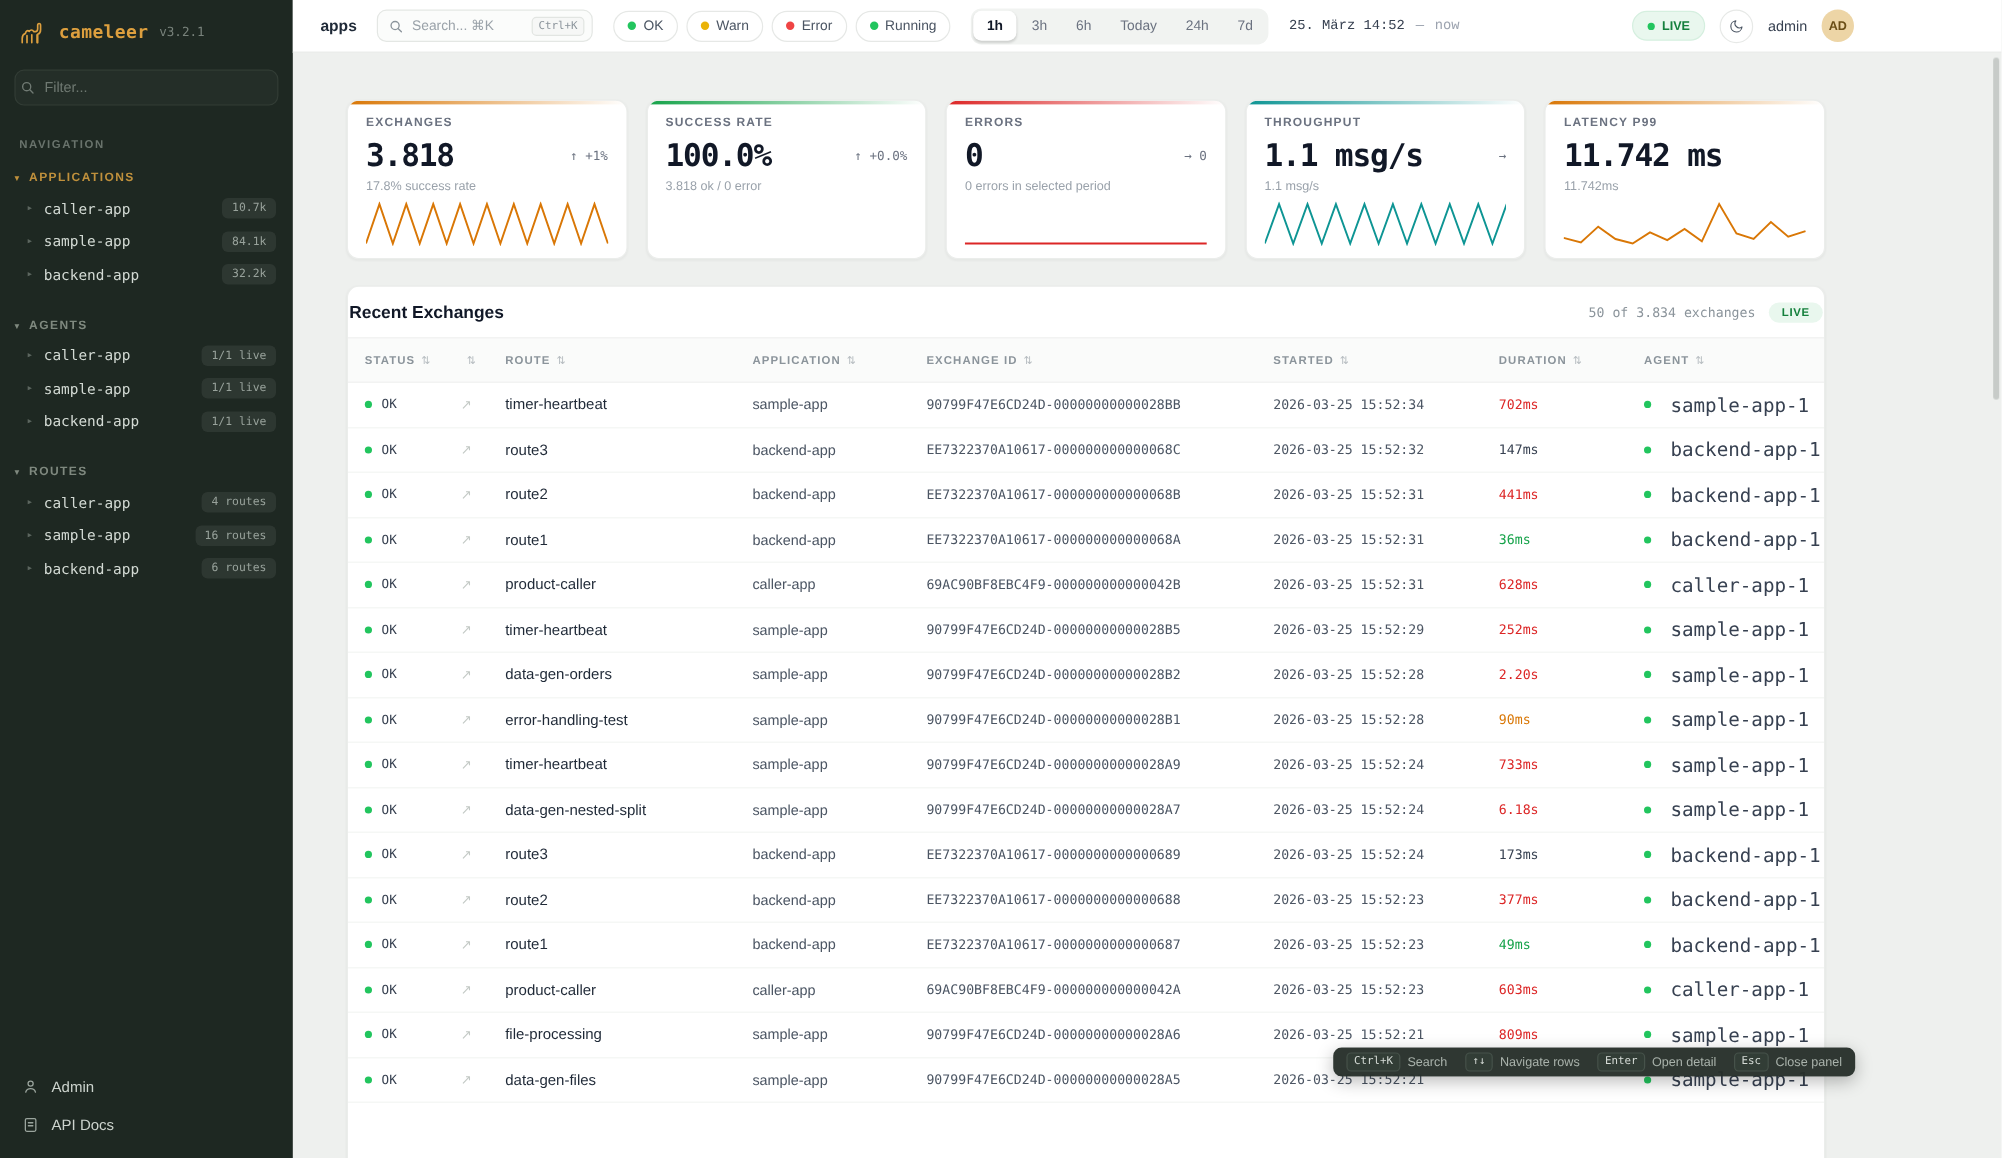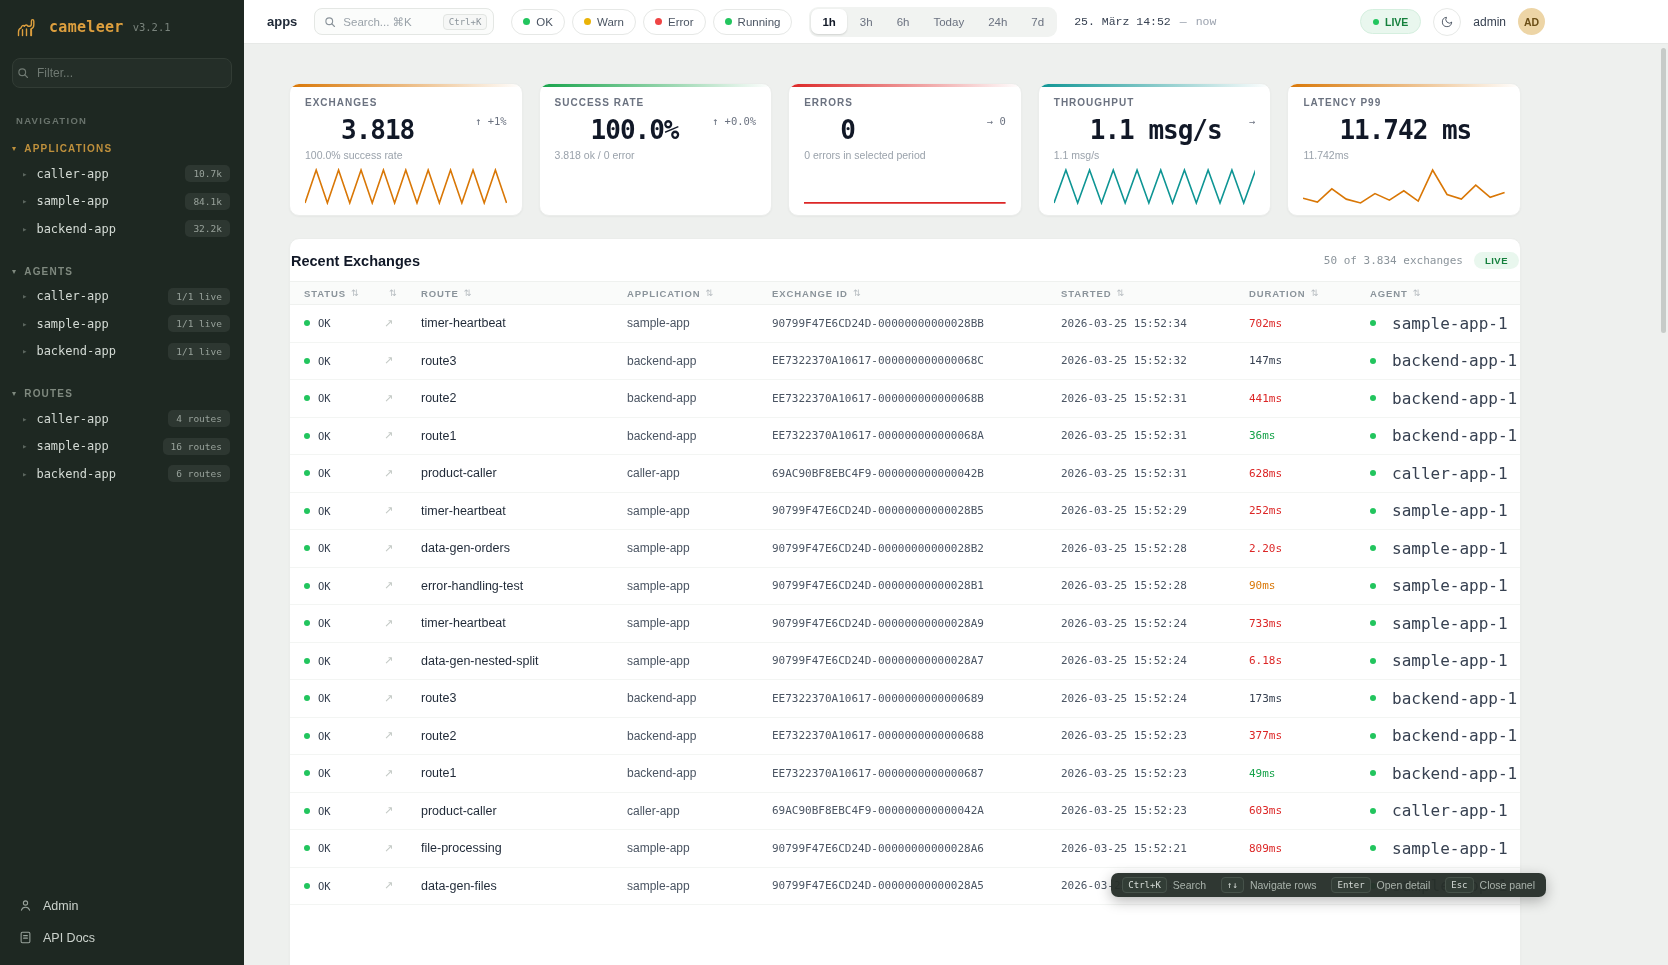--- a/index.html
+++ b/index.html
@@ -73,36 +73,36 @@
   
   .content { padding: 39px 147px 0 45px; flex: 1; min-height: 0; }
   .stats { display: flex; gap: 16px; }
   .stat-card {
     flex: 1; background: #fff; border: 1px solid #ebedeb; border-radius: 10px;
     padding: 13px 15px 10px; height: 133px; position: relative; overflow: hidden;
     display: flex; flex-direction: column; box-shadow: 0 1px 2px rgba(0,0,0,0.04);
   }
   .stat-card::before { content: ""; position: absolute; top: 0; left: 0; right: 0; height: 3px; background: linear-gradient(90deg, var(--accent), rgba(255,255,255,0)); }
   .stat-label { font-size: 10px; letter-spacing: 1px; color: #6b7280; font-weight: 700; }
-  .stat-value-row { display: flex; align-items: flex-start; margin-top: 7px; margin-left: 36px; }
+  .stat-value-row { display: flex; align-items: center; margin-top: 7px; }
   .stat-value { font-family: "DejaVu Sans Mono", monospace; font-size: 26px; font-weight: 700; color: #111827; letter-spacing: -1px; white-space: nowrap; }
   .stat-delta { margin-left: auto; font-family: "DejaVu Sans Mono", monospace; font-size: 10.5px; color: #6b7280; white-space: nowrap; }
   .stat-sub { font-size: 10.5px; color: #9aa2ab; margin-top: 4px; }
   .spark { margin-top: auto; width: 100%; height: 37px; color: var(--accent); display: block; }
   .spark polyline { fill: none; stroke: currentColor; stroke-width: 1.6; }
 
   
   .panel { margin-top: 22px; background: #fff; border: 1px solid #ebedeb; border-radius: 10px; box-shadow: 0 1px 2px rgba(0,0,0,0.04); overflow: hidden; min-height: 740px; }
   .panel-head { display: flex; align-items: center; padding: 13px 1px 12px; }
   .panel-title { font-size: 14.5px; font-weight: 700; color: #111827; }
   .panel-meta { margin-left: auto; display: flex; align-items: center; gap: 11px; }
   .panel-summary { font-size: 11px; color: #8b949b; font-family: "DejaVu Sans Mono", monospace; }
   .live-badge { background: #e9f7ee; color: #15803d; border-radius: 999px; padding: 3px 11px; font-size: 9.5px; font-weight: 700; letter-spacing: 0.5px; }
   .grid-cols { display: grid; grid-template-columns: 80px 37px 206px 145px 289px 188px 121px 1fr; align-items: center; padding-left: 14px; }
-  .thead-row { background: #fafbfa; border-top: 1px solid #eff1ef; border-bottom: 1px solid #eff1ef; height: 24px; }
+  .thead-row { background: #fafbfa; border-top: 1px solid #eff1ef; border-bottom: 1px solid #eff1ef; height: 38px; }
   .th { font-size: 9.5px; letter-spacing: 0.9px; color: #8b949b; font-weight: 700; display: flex; gap: 5px; align-items: center; cursor: pointer; }
   .sort-icon { font-size: 9px; color: #b6bcc0; font-weight: 400; }
   .trow-data { height: 37.5px; border-bottom: 1px solid #f3f5f3; cursor: pointer; }
   .cell-status { display: flex; align-items: center; gap: 8px; font-family: "DejaVu Sans Mono", monospace; font-size: 10.5px; color: #374151; }
   .status-dot { width: 6px; height: 6px; border-radius: 50%; background: #22c55e; flex-shrink: 0; }
   .cell-open { color: #c3c9c5; font-size: 11px; }
   .cell-route { color: #1f2937; font-size: 12.5px; }
   .cell-app { color: #4b5563; font-size: 12px; }
   .cell-id, .cell-started, .cell-duration { font-family: "DejaVu Sans Mono", monospace; font-size: 11px; color: #4b5563; }
   .cell-duration.dur-red { color: #dc2626; }
@@ -332,21 +332,21 @@
     </header>
 
     <div class="content">
       <div class="stats" id="stats-root">
   <div class="stat-card" style="--accent: #d97706;">
     <div class="stat-label">EXCHANGES</div>
     <div class="stat-value-row">
       <span class="stat-value">3.818</span>
       <span class="stat-delta">↑ +1%</span>
     </div>
-    <div class="stat-sub">100.0% success rate</div>
+    <div class="stat-sub">17.8% success rate</div>
     <svg class="spark" viewBox="0 0 200 36" preserveAspectRatio="none">
               <polyline points="0.0,34.0 11.1,2.0 22.2,34.0 33.3,2.0 44.4,34.0 55.6,2.0 66.7,34.0 77.8,2.0 88.9,34.0 100.0,2.0 111.1,34.0 122.2,2.0 133.3,34.0 144.4,2.0 155.6,34.0 166.7,2.0 177.8,34.0 188.9,2.0 200.0,34.0"></polyline>
             </svg>
   </div>
 
   <div class="stat-card" style="--accent: #16a34a;">
     <div class="stat-label">SUCCESS RATE</div>
     <div class="stat-value-row">
       <span class="stat-value">100.0%</span>
       <span class="stat-delta">↑ +0.0%</span>

